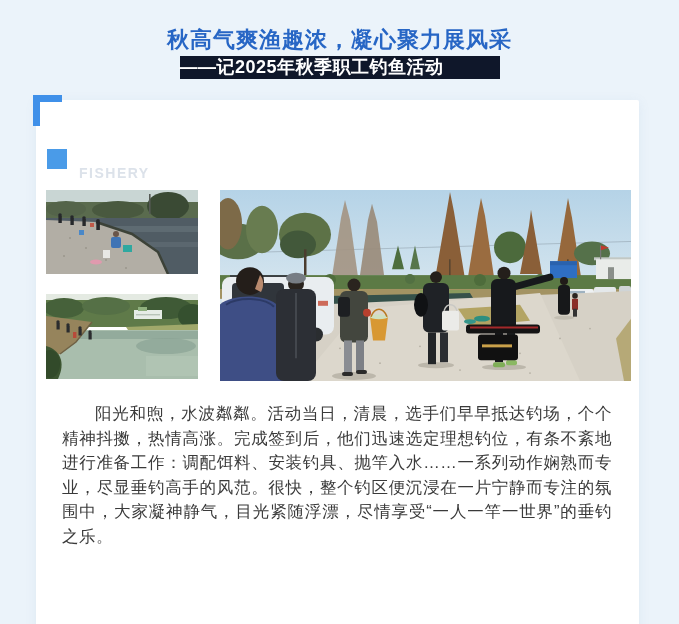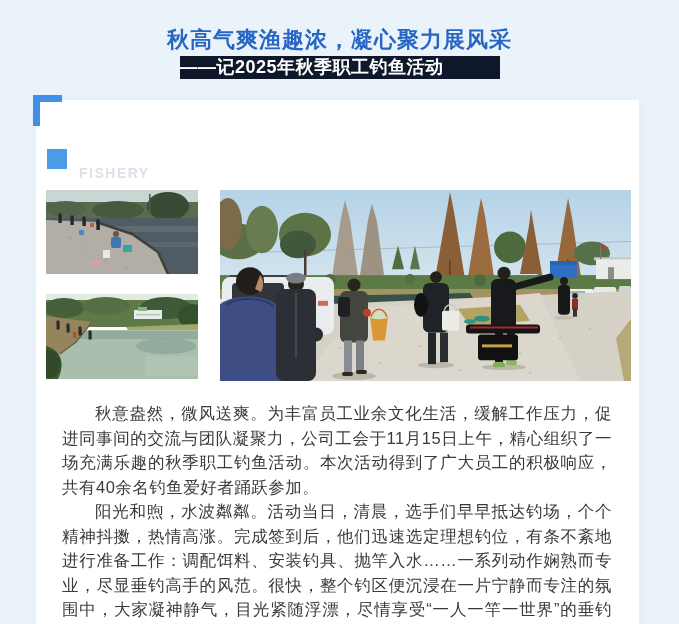--- a/index.html
+++ b/index.html
@@ -289,17 +289,16 @@
         <path d="M6,116 C18,108 44,108 54,118" stroke="#2c3a66" stroke-width="2" fill="none"></path>
 
         <circle cx="76" cy="95" r="8" fill="#2a241f"></circle>
         <ellipse cx="76" cy="89" rx="10" ry="5.5" fill="#777d84"></ellipse>
         <rect x="56" y="100" width="40" height="93" rx="8" fill="#2c2f35"></rect>
         <path d="M76,104 L76,170" stroke="#4a4e55" stroke-width="1.6"></path>
       </svg>
     </div>
 
     <div class="bodytext">
-      <p>秋意盎然，微风送爽。为丰富员工业余文化生活，缓解工作压力，促进同事间的交流与团队凝聚力，公司工会于11月15日上午，精心组织了一场充满乐趣的秋季职工钓鱼活动。本次活动得到了广大员工的积极响应，共有40余名钓鱼爱好者踊跃参加。</p>
       <p>阳光和煦，水波粼粼。活动当日，清晨，选手们早早抵达钓场，个个精神抖擞，热情高涨。完成签到后，他们迅速选定理想钓位，有条不紊地进行准备工作：调配饵料、安装钓具、抛竿入水……一系列动作娴熟而专业，尽显垂钓高手的风范。很快，整个钓区便沉浸在一片宁静而专注的氛围中，大家凝神静气，目光紧随浮漂，尽情享受“一人一竿一世界”的垂钓之乐。</p>
     </div>
   </div>
 </div>
 
 </body></html>

